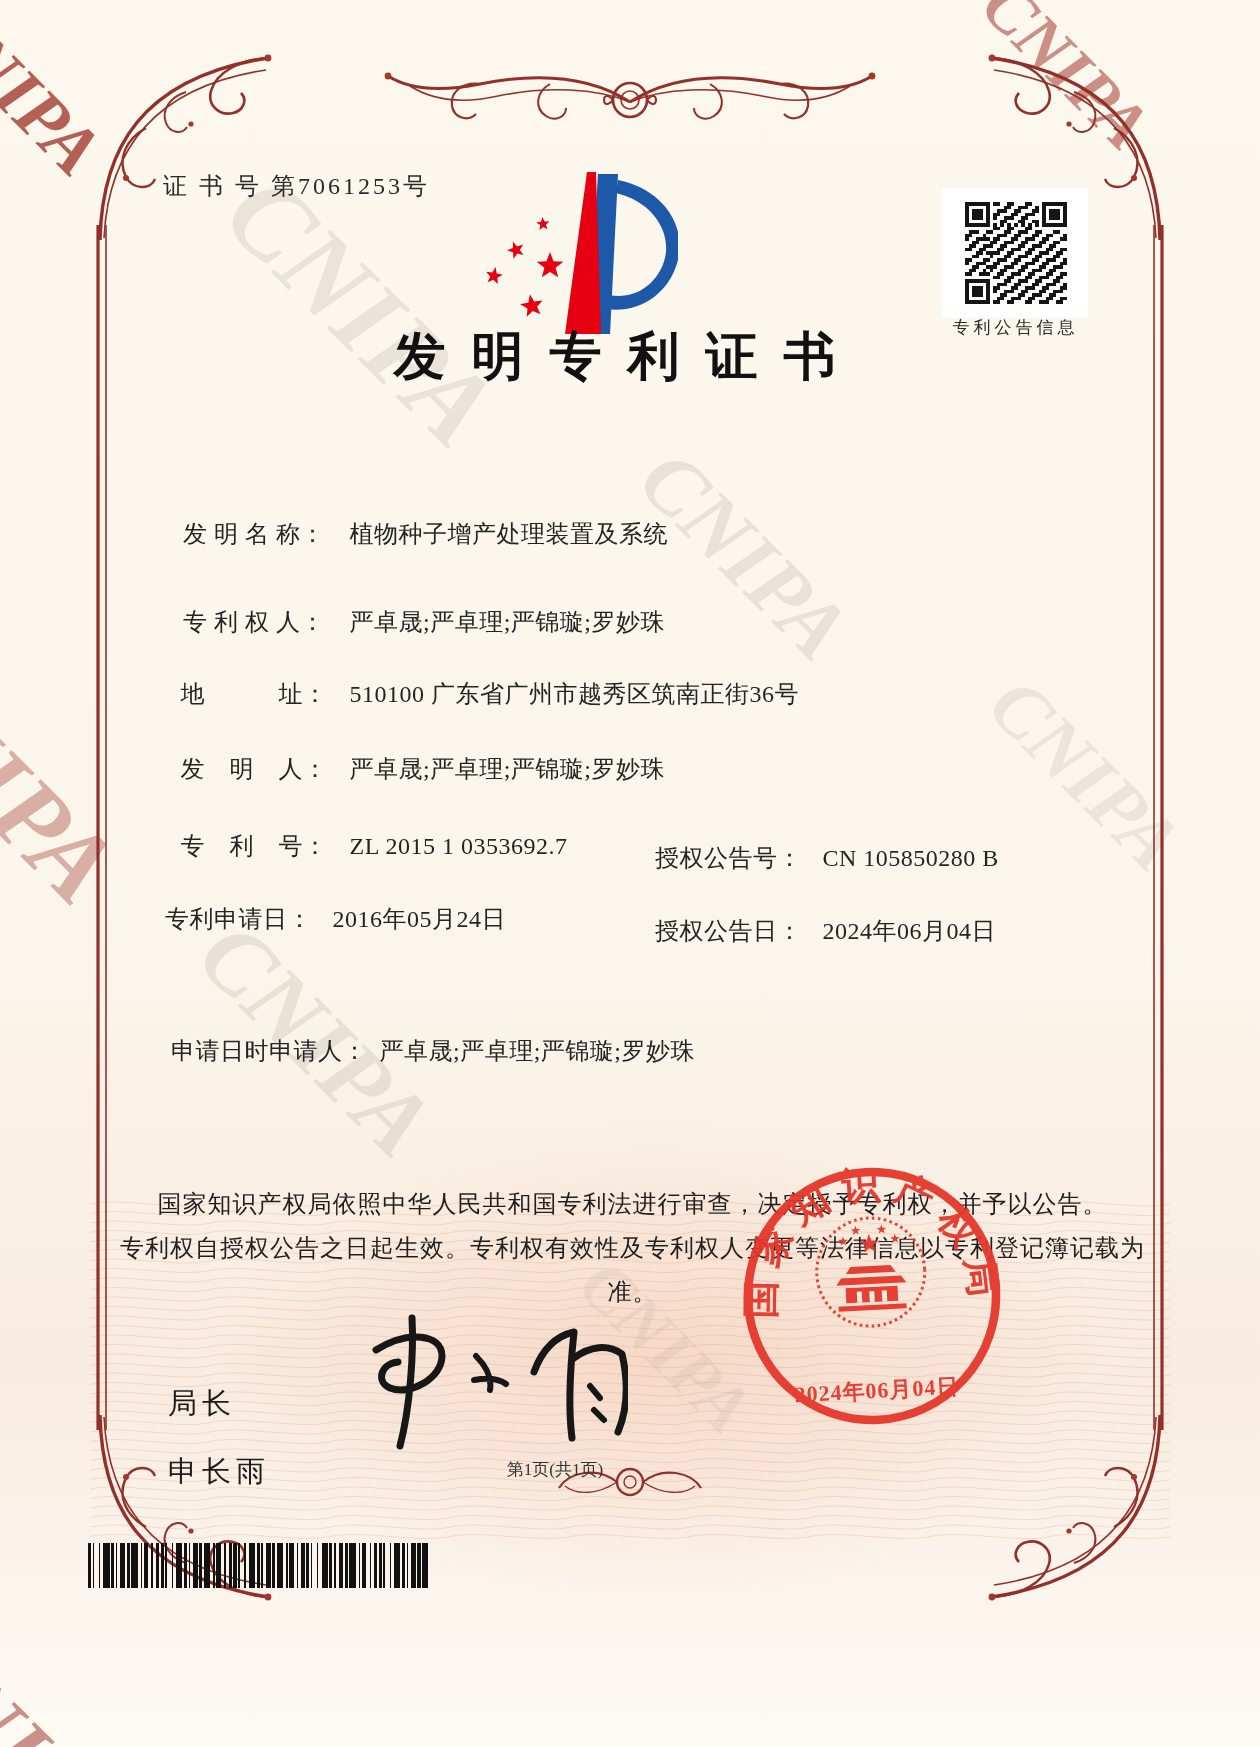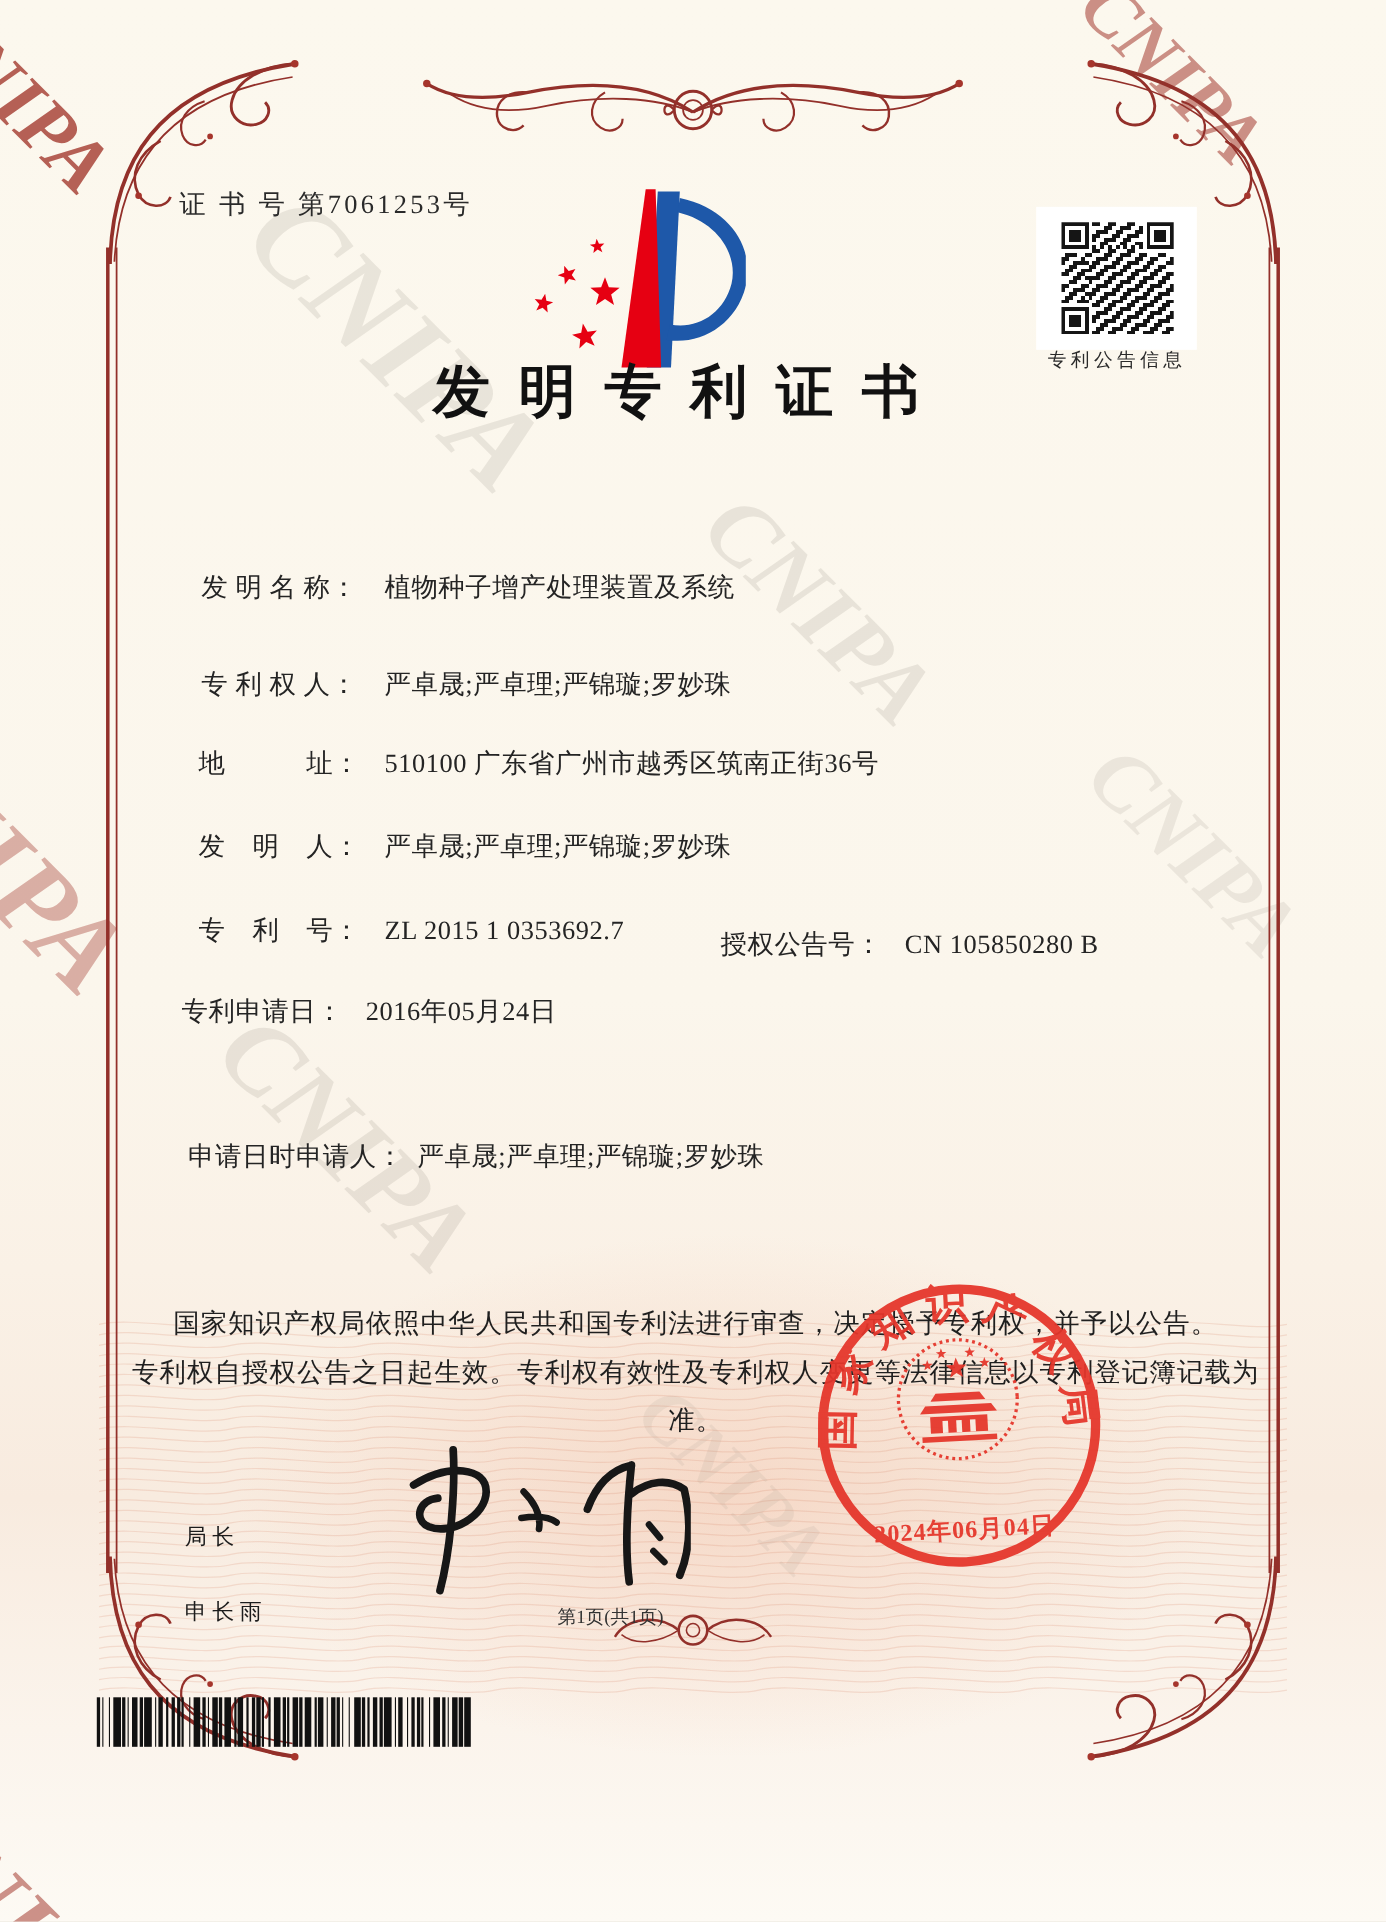--- a/index.html
+++ b/index.html
@@ -28,21 +28,21 @@
   
   .frow{left:165px;width:960px;font-size:24px;letter-spacing:.5px;color:#242424;white-space:nowrap;}
   .f-label{display:inline-block;min-width:178px;text-align:center;}
   .f-label.wide{min-width:208px;}
   .f-col2{position:absolute;left:490px;top:12px;white-space:nowrap;}
   .f-col2 .f-label{min-width:0;margin-right:14px;}
   
   .legal{left:110px;top:1182px;width:1045px;text-align:center;font-size:24px;line-height:44px;
          color:#1f1f1f;letter-spacing:1px;}
   
-  .dir{left:168px;font-family:Liberation Mono, monospace;font-size:20px;
+  .dir{left:168px;font-family:Liberation Mono, monospace;font-size:29px;
        font-weight:500;color:#1c1c1c;letter-spacing:5px;}
   
   .footer-page{left:455px;top:1458px;width:200px;text-align:center;font-size:17px;color:#333;}
   
   .barcode{left:88px;top:1543px;width:348px;height:45px;display:flex;align-items:stretch;}
   .barcode span{display:block;height:100%;}
   .seal-svg{left:722px;top:1146px;opacity:.94;transform:rotate(-3deg);}
 </style>
 </head>
 <body>
@@ -516,20 +516,24 @@
     <span class="f-label">专　利　号：</span>
     <span>ZL 2015 1 0353692.7</span>
     <span class="f-col2">
       <span class="f-label">授权公告号：</span>
       <span>CN 105850280 B</span>
     </span>
   </div>
   <div class="abs frow" style="top:903px;">
     <span class="f-label" style="min-width:0;margin-right:14px;">专利申请日：</span>
     <span>2016年05月24日</span>
+    <span class="f-col2">
+      <span class="f-label">授权公告日：</span>
+      <span>2024年06月04日</span>
+    </span>
   </div>
   <div class="abs frow" style="top:1035px;">
     <span class="f-label wide">申请日时申请人：</span>
     <span>严卓晟;严卓理;严锦璇;罗妙珠</span>
   </div>
 
   <div class="abs legal">
     <div>国家知识产权局依照中华人民共和国专利法进行审查，决定授予专利权，并予以公告。</div>
     <div>专利权自授权公告之日起生效。专利权有效性及专利权人变更等法律信息以专利登记簿记载为准。</div>
   </div>

